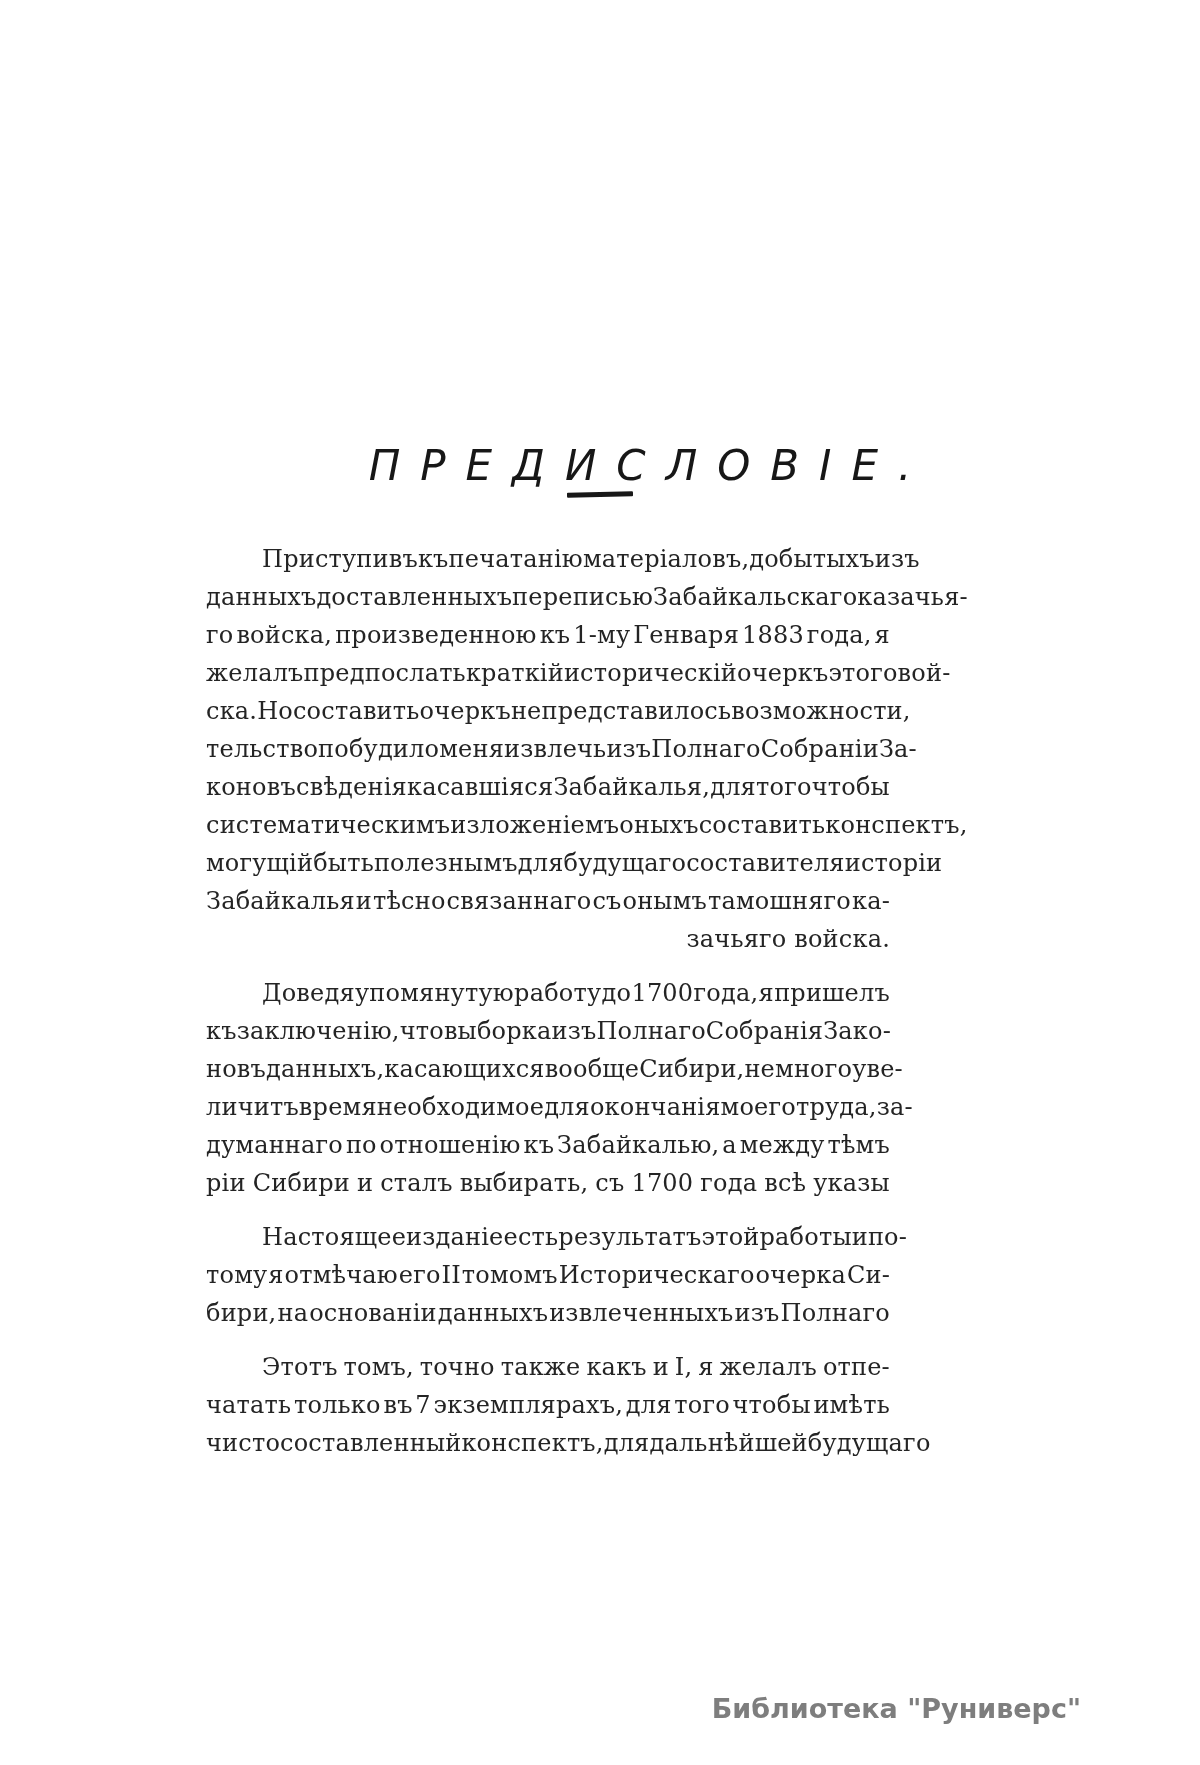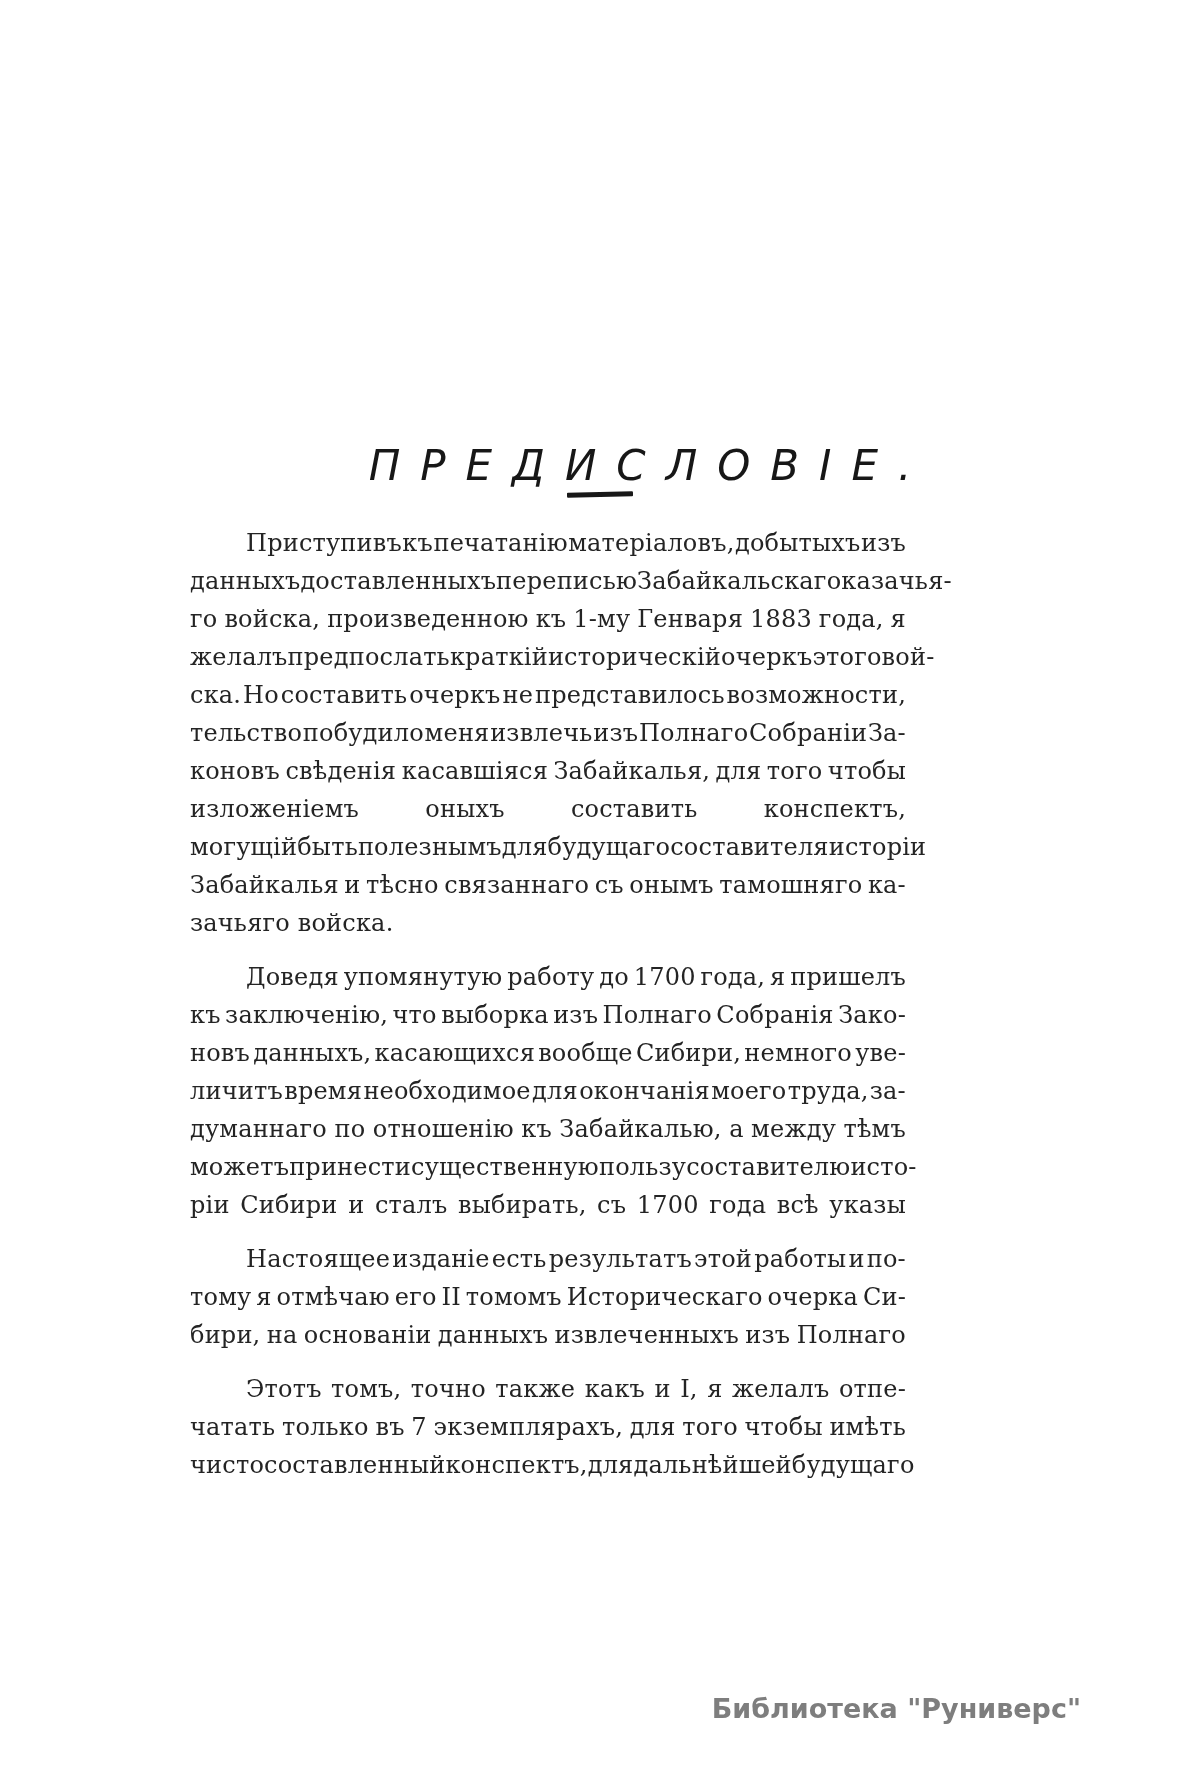--- a/index.html
+++ b/index.html
@@ -32,32 +32,32 @@
     border-radius:1px;
     transform:rotate(-1.5deg);
   }
   .body-text{
     position:absolute;
     left:190px;top:524px;
     width:716px;
     font-size:24px;
     color:#242424;
   }
-  .para{margin:0;}
+  .para{margin:16px;}
   .para + .para{margin-top:16px;}
   .line{
     height:38px;
     line-height:38px;
     white-space:nowrap;
     letter-spacing:0.2px;
   }
   
   .line.j{display:flex;justify-content:space-between;}
   .line.indent{padding-left:56px;}
-  .line.last{text-align:left;}
+  .line.last{text-align:right;}
   .watermark{
     position:absolute;
     top:1694px;right:138px;
     font-family:"DejaVu Sans",sans-serif;
     font-weight:700;
     font-size:27px;
     line-height:30px;
     color:#7e7e7e;
     white-space:nowrap;
   }
@@ -131,20 +131,21 @@
       <div class="line j">
           <span>коновъ</span>
           <span>свѣденія</span>
           <span>касавшіяся</span>
           <span>Забайкалья,</span>
           <span>для</span>
           <span>того</span>
           <span>чтобы</span>
         </div>
       <div class="line j">
+          <span>систематическимъ</span>
           <span>изложеніемъ</span>
           <span>оныхъ</span>
           <span>составить</span>
           <span>конспектъ,</span>
         </div>
       <div class="line j">
           <span>могущій</span>
           <span>быть</span>
           <span>полезнымъ</span>
           <span>для</span>
@@ -207,28 +208,20 @@
         </div>
       <div class="line j">
           <span>думаннаго</span>
           <span>по</span>
           <span>отношенію</span>
           <span>къ</span>
           <span>Забайкалью,</span>
           <span>а</span>
           <span>между</span>
           <span>тѣмъ</span>
-        </div>
-      <div class="line j">
-          <span>можетъ</span>
-          <span>принести</span>
-          <span>существенную</span>
-          <span>пользу</span>
-          <span>составителю</span>
-          <span>исто-</span>
         </div>
       <div class="line j">
           <span>ріи</span>
           <span>Сибири</span>
           <span>и</span>
           <span>сталъ</span>
           <span>выбирать,</span>
           <span>съ</span>
           <span>1700</span>
           <span>года</span>

